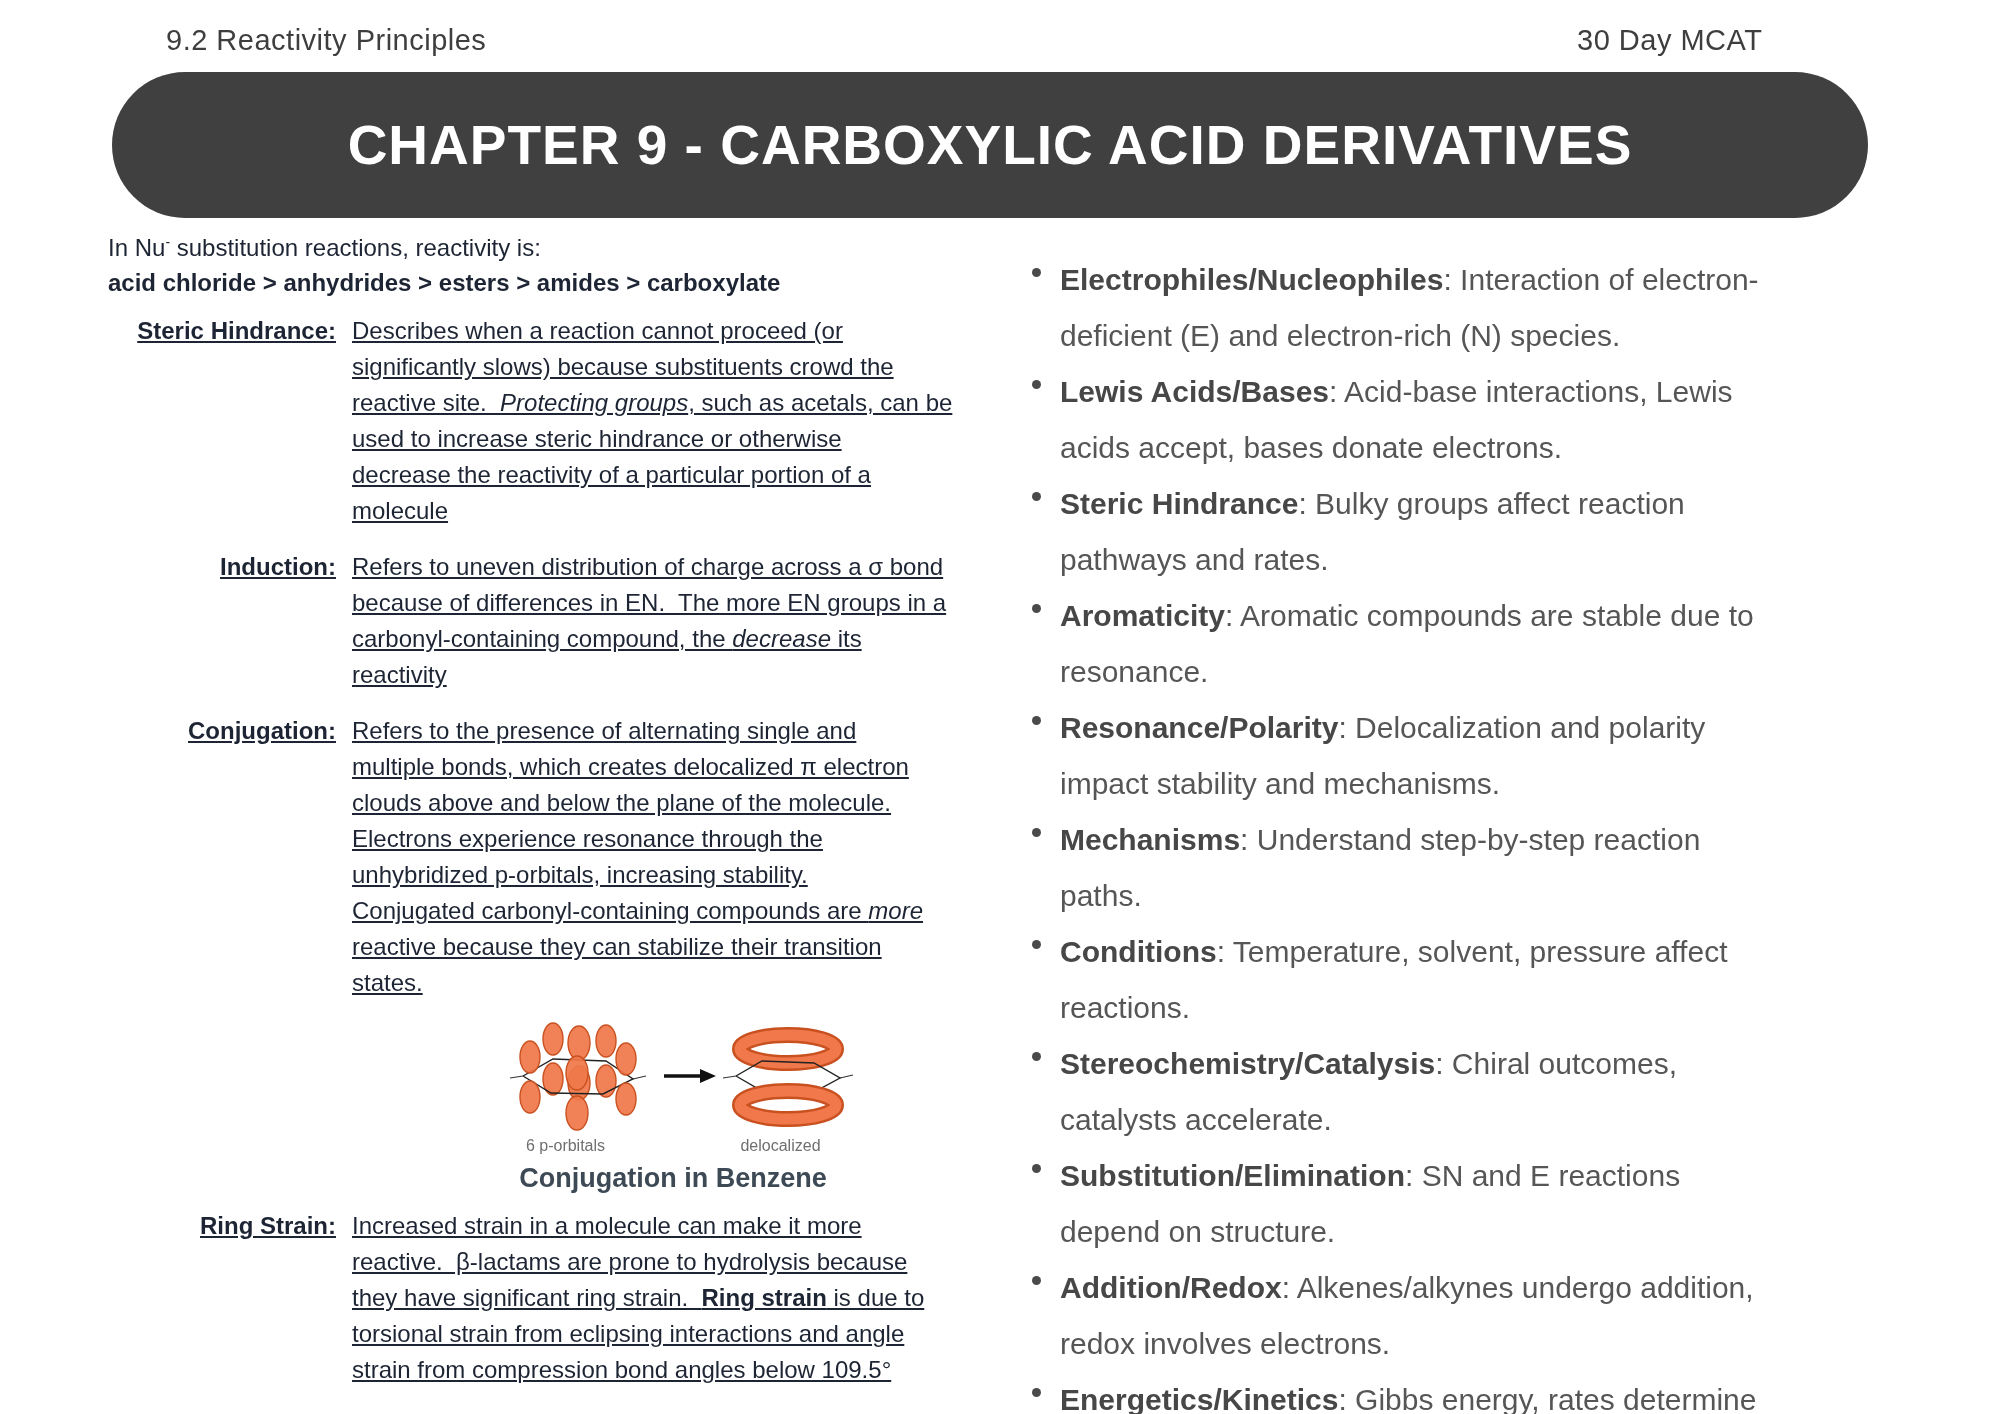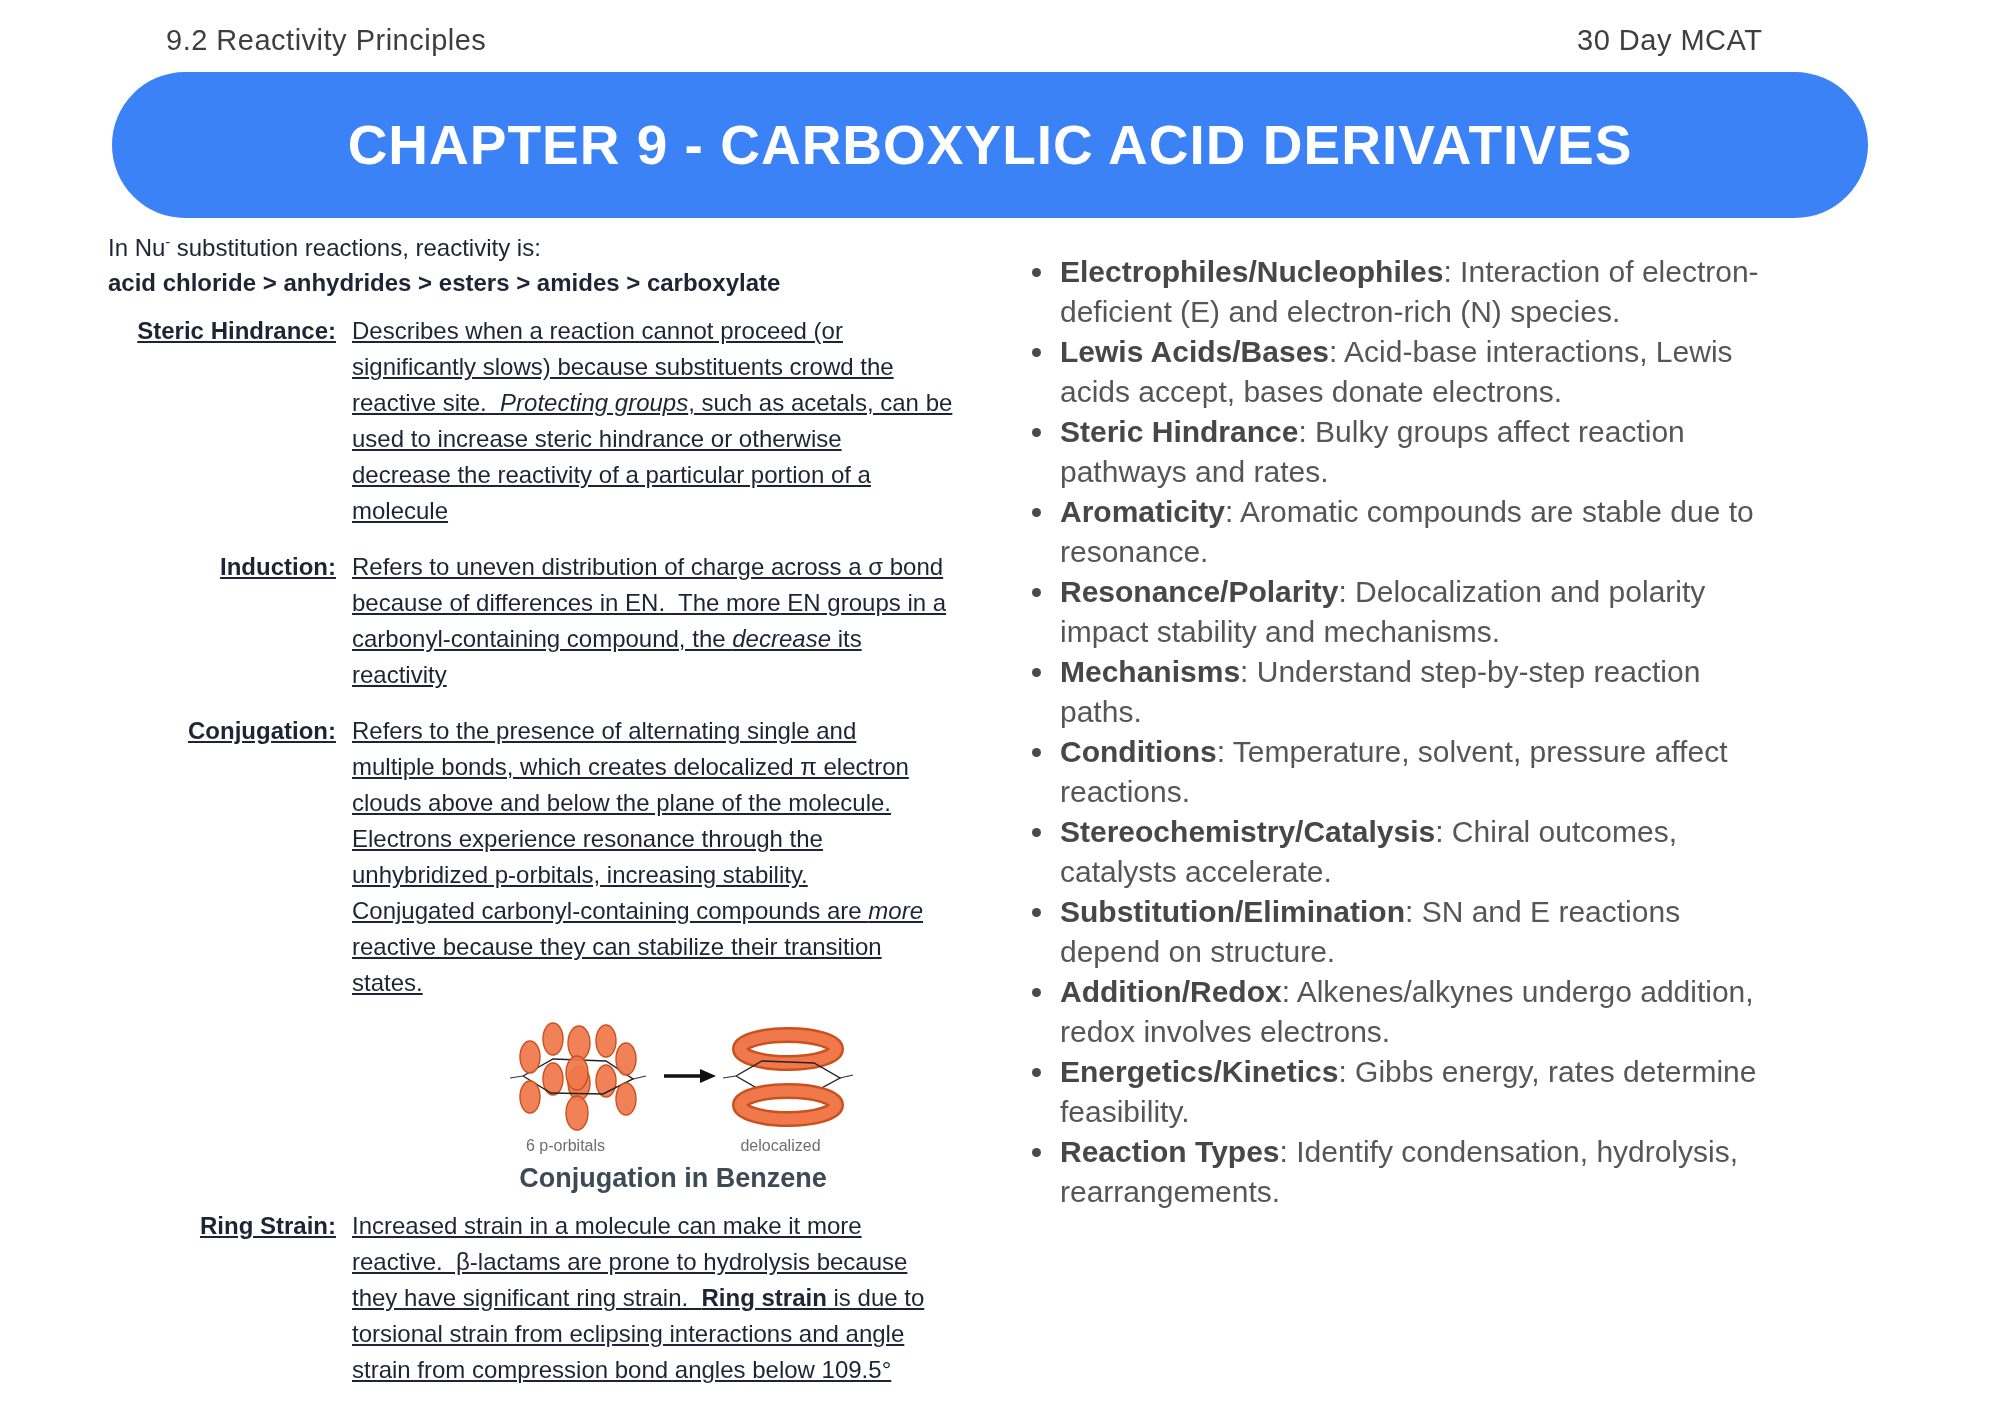--- a/index.html
+++ b/index.html
@@ -27,36 +27,36 @@
   .term-def{margin-left:16px;width:700px;font-size:24px;line-height:36px;white-space:pre-wrap;}
   
   .benzene-fig{margin:6px 0 0 350px;width:430px;text-align:center;}
   .fig-sublabels{display:flex;font-size:16px;color:#6f6f6f;margin-top:0;}
   .fig-sublabels span{flex:1 1 50%;text-align:center;}
   figcaption{font-size:27px;font-weight:700;color:#3d4a56;margin-top:8px;}
   
   .right-col{position:absolute;left:1030px;top:252px;width:930px;}
   .right-col ul{list-style:none;margin:0;padding:0;}
   .right-col li{
-    position:relative;padding-left:30px;font-size:30px;line-height:40px;
+    position:relative;padding-left:30px;font-size:30px;line-height:56px;
     color:#565656;white-space:pre-wrap;
   }
   .right-col li::before{
     content:"";position:absolute;left:2px;top:16px;width:9px;height:9px;
     border-radius:50%;background:#4a4a4a;
   }
   .concept-term{font-weight:700;color:#474747;}
 </style>
 </head>
 <body>
 
 <div class="hdr-left">9.2 Reactivity Principles</div>
 <div class="hdr-right">30 Day MCAT</div>
 
-<div class="banner" style="background-color: #3b82f6;">
+<div class="banner" style="background-color: #404040;">
   <div class="banner-title">CHAPTER 9 - CARBOXYLIC ACID DERIVATIVES</div>
 </div>
 
 <div class="left-col">
   <p class="intro"><span>In Nu</span><sup>-</sup><span> substitution reactions, reactivity is:</span></p>
   <p class="series">acid chloride &gt; anhydrides &gt; esters &gt; amides &gt; carboxylate</p>
 
   <div class="terms">
     <div class="term-row">
       <div class="term-label">Steric Hindrance:</div>

